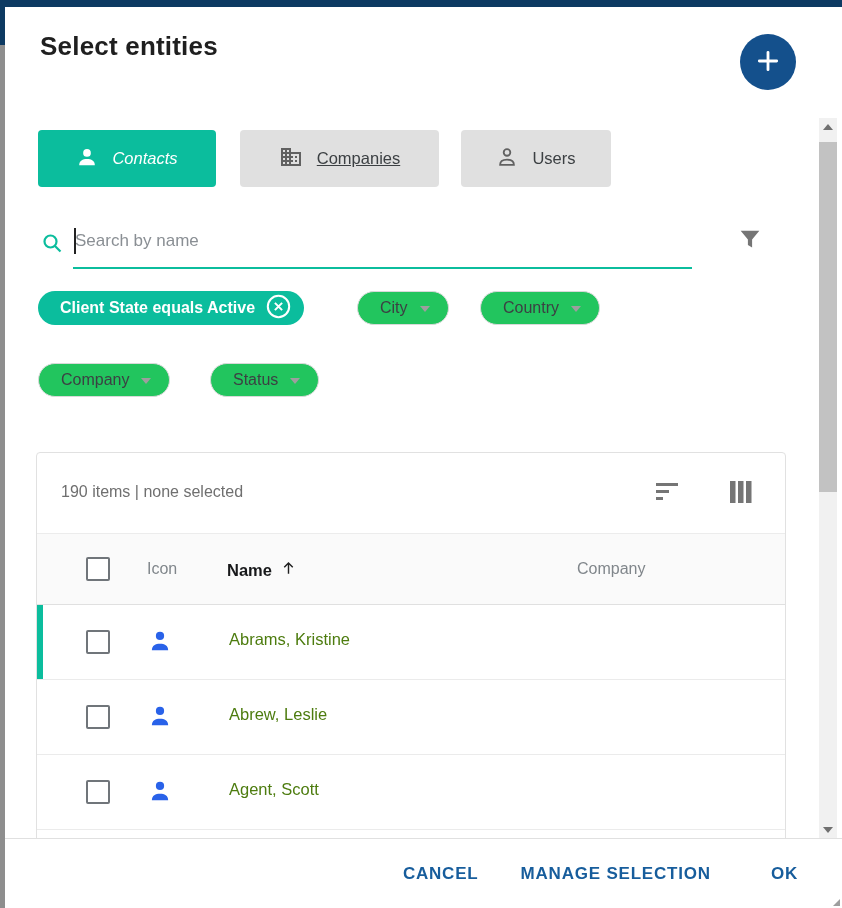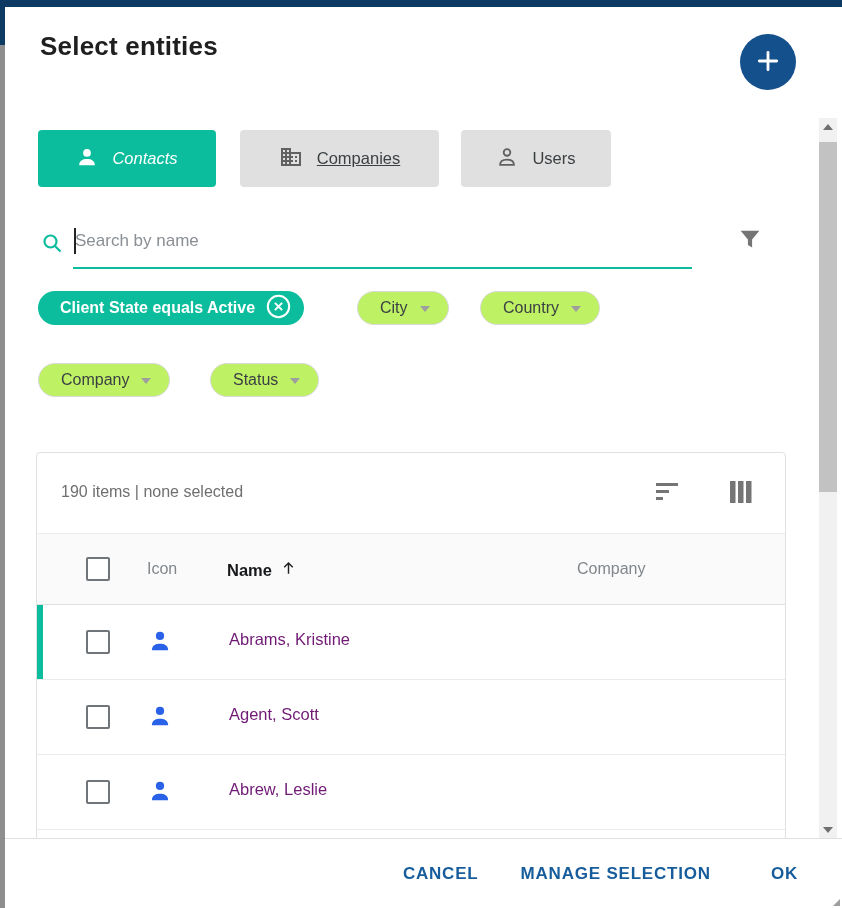--- a/index.html
+++ b/index.html
@@ -33,21 +33,21 @@
   .search-input{position:absolute;left:68px;top:214px;width:617px;height:40px;border:none;outline:none;
     border-bottom:2.5px solid #0bbd9d;font-size:17px;color:#3c4043;font-family:inherit;padding:0 0 6px 2px;background:transparent;}
   .search-input::placeholder{color:#8a8f94;}
   .text-cursor{position:absolute;left:69px;top:221px;width:1.5px;height:26px;background:#222;}
   .funnel-icon{position:absolute;left:731px;top:219px;cursor:pointer;}
 
   
   .chip{position:absolute;height:34px;display:inline-flex;align-items:center;border-radius:23px;
     font-size:16px;box-sizing:border-box;cursor:pointer;}
   .chip.teal{background:#0bbd9d;color:#fff;font-weight:700;padding:0 12px 0 22px;gap:10px;}
-  .chip.plain{background:#bef264;border:1.5px solid #d9d9d9;color:#3c4043;padding:0 18px 0 22px;gap:12px;}
+  .chip.plain{background:#22c55e;border:1.5px solid #d9d9d9;color:#3c4043;padding:0 18px 0 22px;gap:12px;}
   .chip-caret{width:0;height:0;border-left:5.5px solid transparent;border-right:5.5px solid transparent;
     border-top:6px solid #9e9e9e;margin-top:2px;}
   .chip-r1{top:284px;} .chip-r2{top:356px;}
   .chip-active{left:33px;} .chip-city{left:352px;} .chip-country{left:475px;}
   .chip-company{left:33px;} .chip-status{left:205px;justify-content:flex-end;}
 
   
   .panel{position:absolute;left:31px;top:445px;width:750px;height:460px;border:1px solid #e1e1e1;
     border-radius:4px;overflow:hidden;box-sizing:border-box;background:#fff;}
   .items-bar{position:relative;height:80px;border-bottom:1px solid #ececec;}
@@ -60,21 +60,21 @@
   .thead .checkbox{position:absolute;left:49px;top:23px;}
   .col-icon{position:absolute;left:110px;top:26px;font-size:16px;color:#80868b;}
   .col-name{position:absolute;left:190px;top:25px;font-size:16.5px;color:#17181a;font-weight:600;
     display:flex;align-items:center;gap:8px;cursor:pointer;}
   .col-company{position:absolute;left:540px;top:26px;font-size:16px;color:#80868b;}
 
   .trow{position:relative;height:74px;border-bottom:1px solid #ebebeb;background:#fff;}
   .trow .checkbox{position:absolute;left:49px;top:25px;}
   .row-accent{position:absolute;left:0;top:0;width:6px;height:74px;background:#0bbd9d;}
   .row-person{position:absolute;left:110px;top:23px;}
-  .row-name{position:absolute;left:192px;top:25px;font-size:16.5px;color:#701a75;}
+  .row-name{position:absolute;left:192px;top:25px;font-size:16.5px;color:#4d7c0f;}
   .row-company{position:absolute;left:540px;top:25px;font-size:16.5px;color:#3b3f44;}
 
   
   .scrollbar{position:absolute;left:814px;top:111px;width:18px;height:720px;background:#f1f1f1;}
   .sb-btn{position:absolute;left:0;width:18px;height:17px;display:flex;align-items:center;justify-content:center;cursor:pointer;}
   .sb-up{top:0;} .sb-down{bottom:0;}
   .tri-up{width:0;height:0;border-left:5px solid transparent;border-right:5px solid transparent;border-bottom:6px solid #707070;}
   .tri-down{width:0;height:0;border-left:5px solid transparent;border-right:5px solid transparent;border-top:6px solid #707070;}
   .sb-thumb{position:absolute;left:0;top:24px;width:18px;height:350px;background:#c2c2c2;cursor:pointer;}
 
@@ -223,33 +223,33 @@
       </div>
 
       <div class="trow">
         <div class="checkbox"></div>
         <span class="row-person">
           <svg width="26" height="26" viewBox="0 0 24 24" fill="#2962e9">
               <circle cx="12" cy="7.3" r="3.8"></circle>
               <path d="M4.5 20.2c0-3.9 3.4-5.7 7.5-5.7s7.5 1.8 7.5 5.7v.3h-15z"></path>
             </svg>
         </span>
-        <span class="row-name">Agent, Scott</span>
+        <span class="row-name">Abrew, Leslie</span>
         <span class="row-company"></span>
       </div>
 
       <div class="trow">
         <div class="checkbox"></div>
         <span class="row-person">
           <svg width="26" height="26" viewBox="0 0 24 24" fill="#2962e9">
               <circle cx="12" cy="7.3" r="3.8"></circle>
               <path d="M4.5 20.2c0-3.9 3.4-5.7 7.5-5.7s7.5 1.8 7.5 5.7v.3h-15z"></path>
             </svg>
         </span>
-        <span class="row-name">Abrew, Leslie</span>
+        <span class="row-name">Agent, Scott</span>
         <span class="row-company"></span>
       </div>
     </div>
 
     <div class="scrollbar">
       <div class="sb-btn sb-up">
         <div class="tri-up"></div>
       </div>
       <div class="sb-thumb"></div>
       <div class="sb-btn sb-down">

